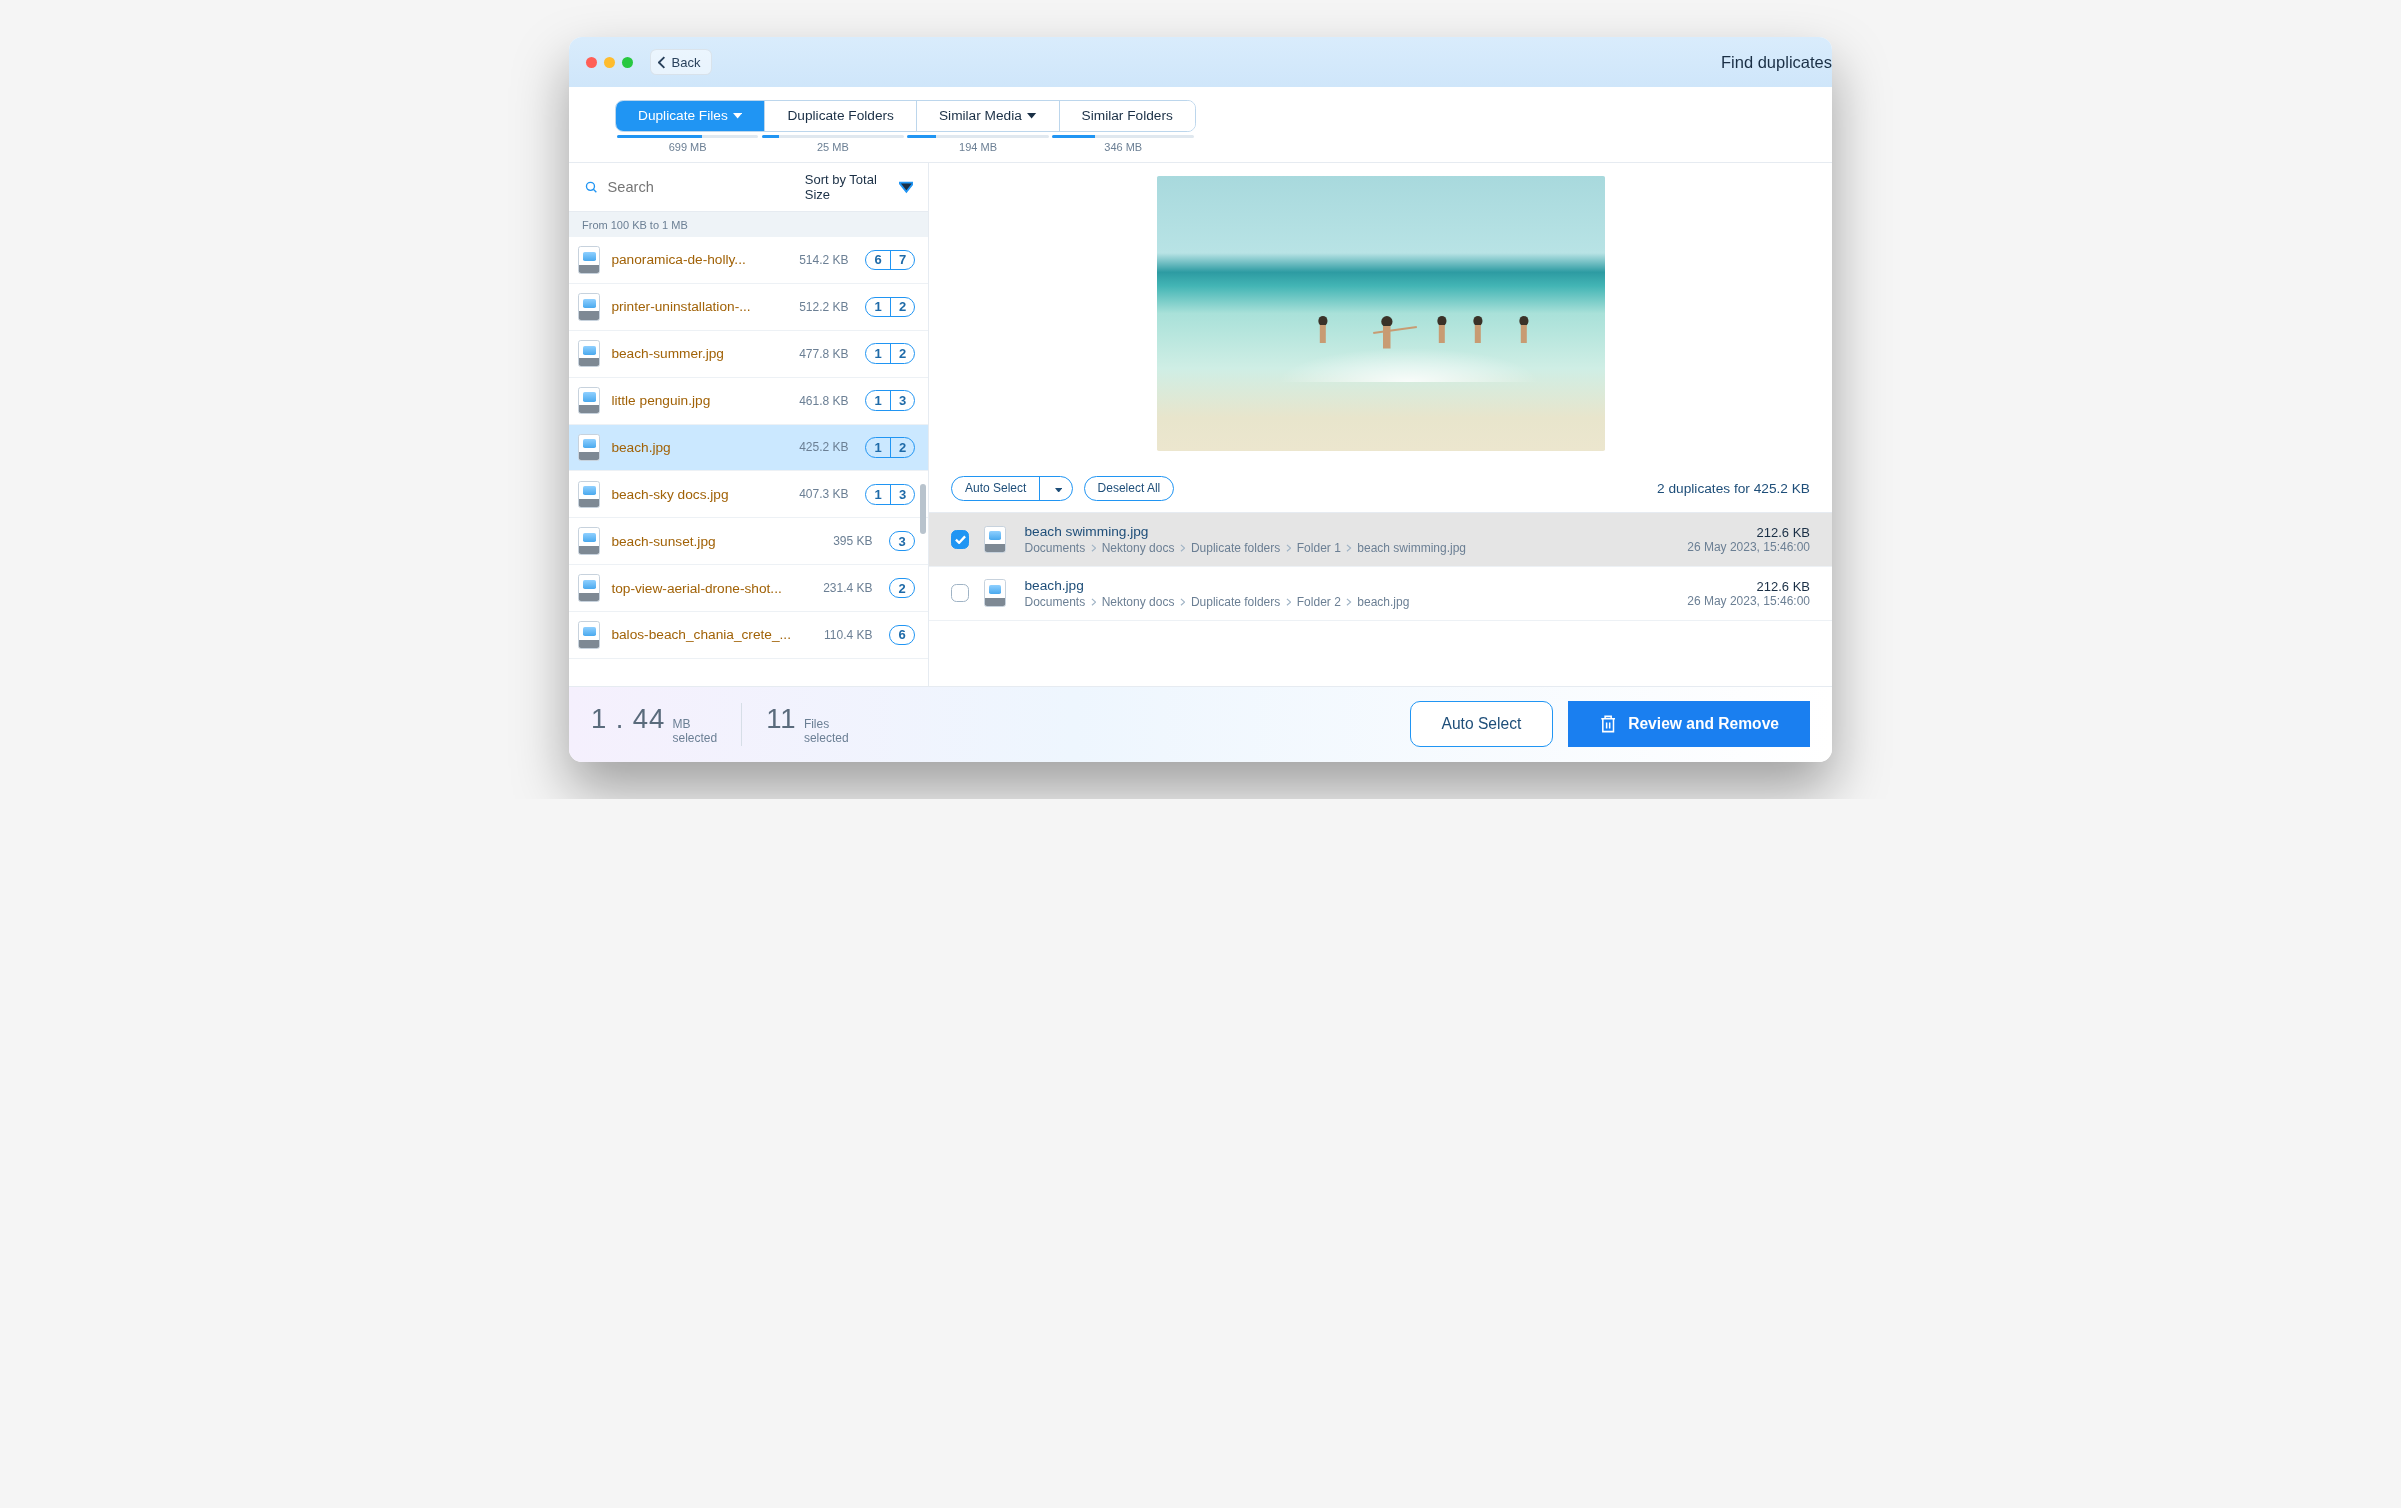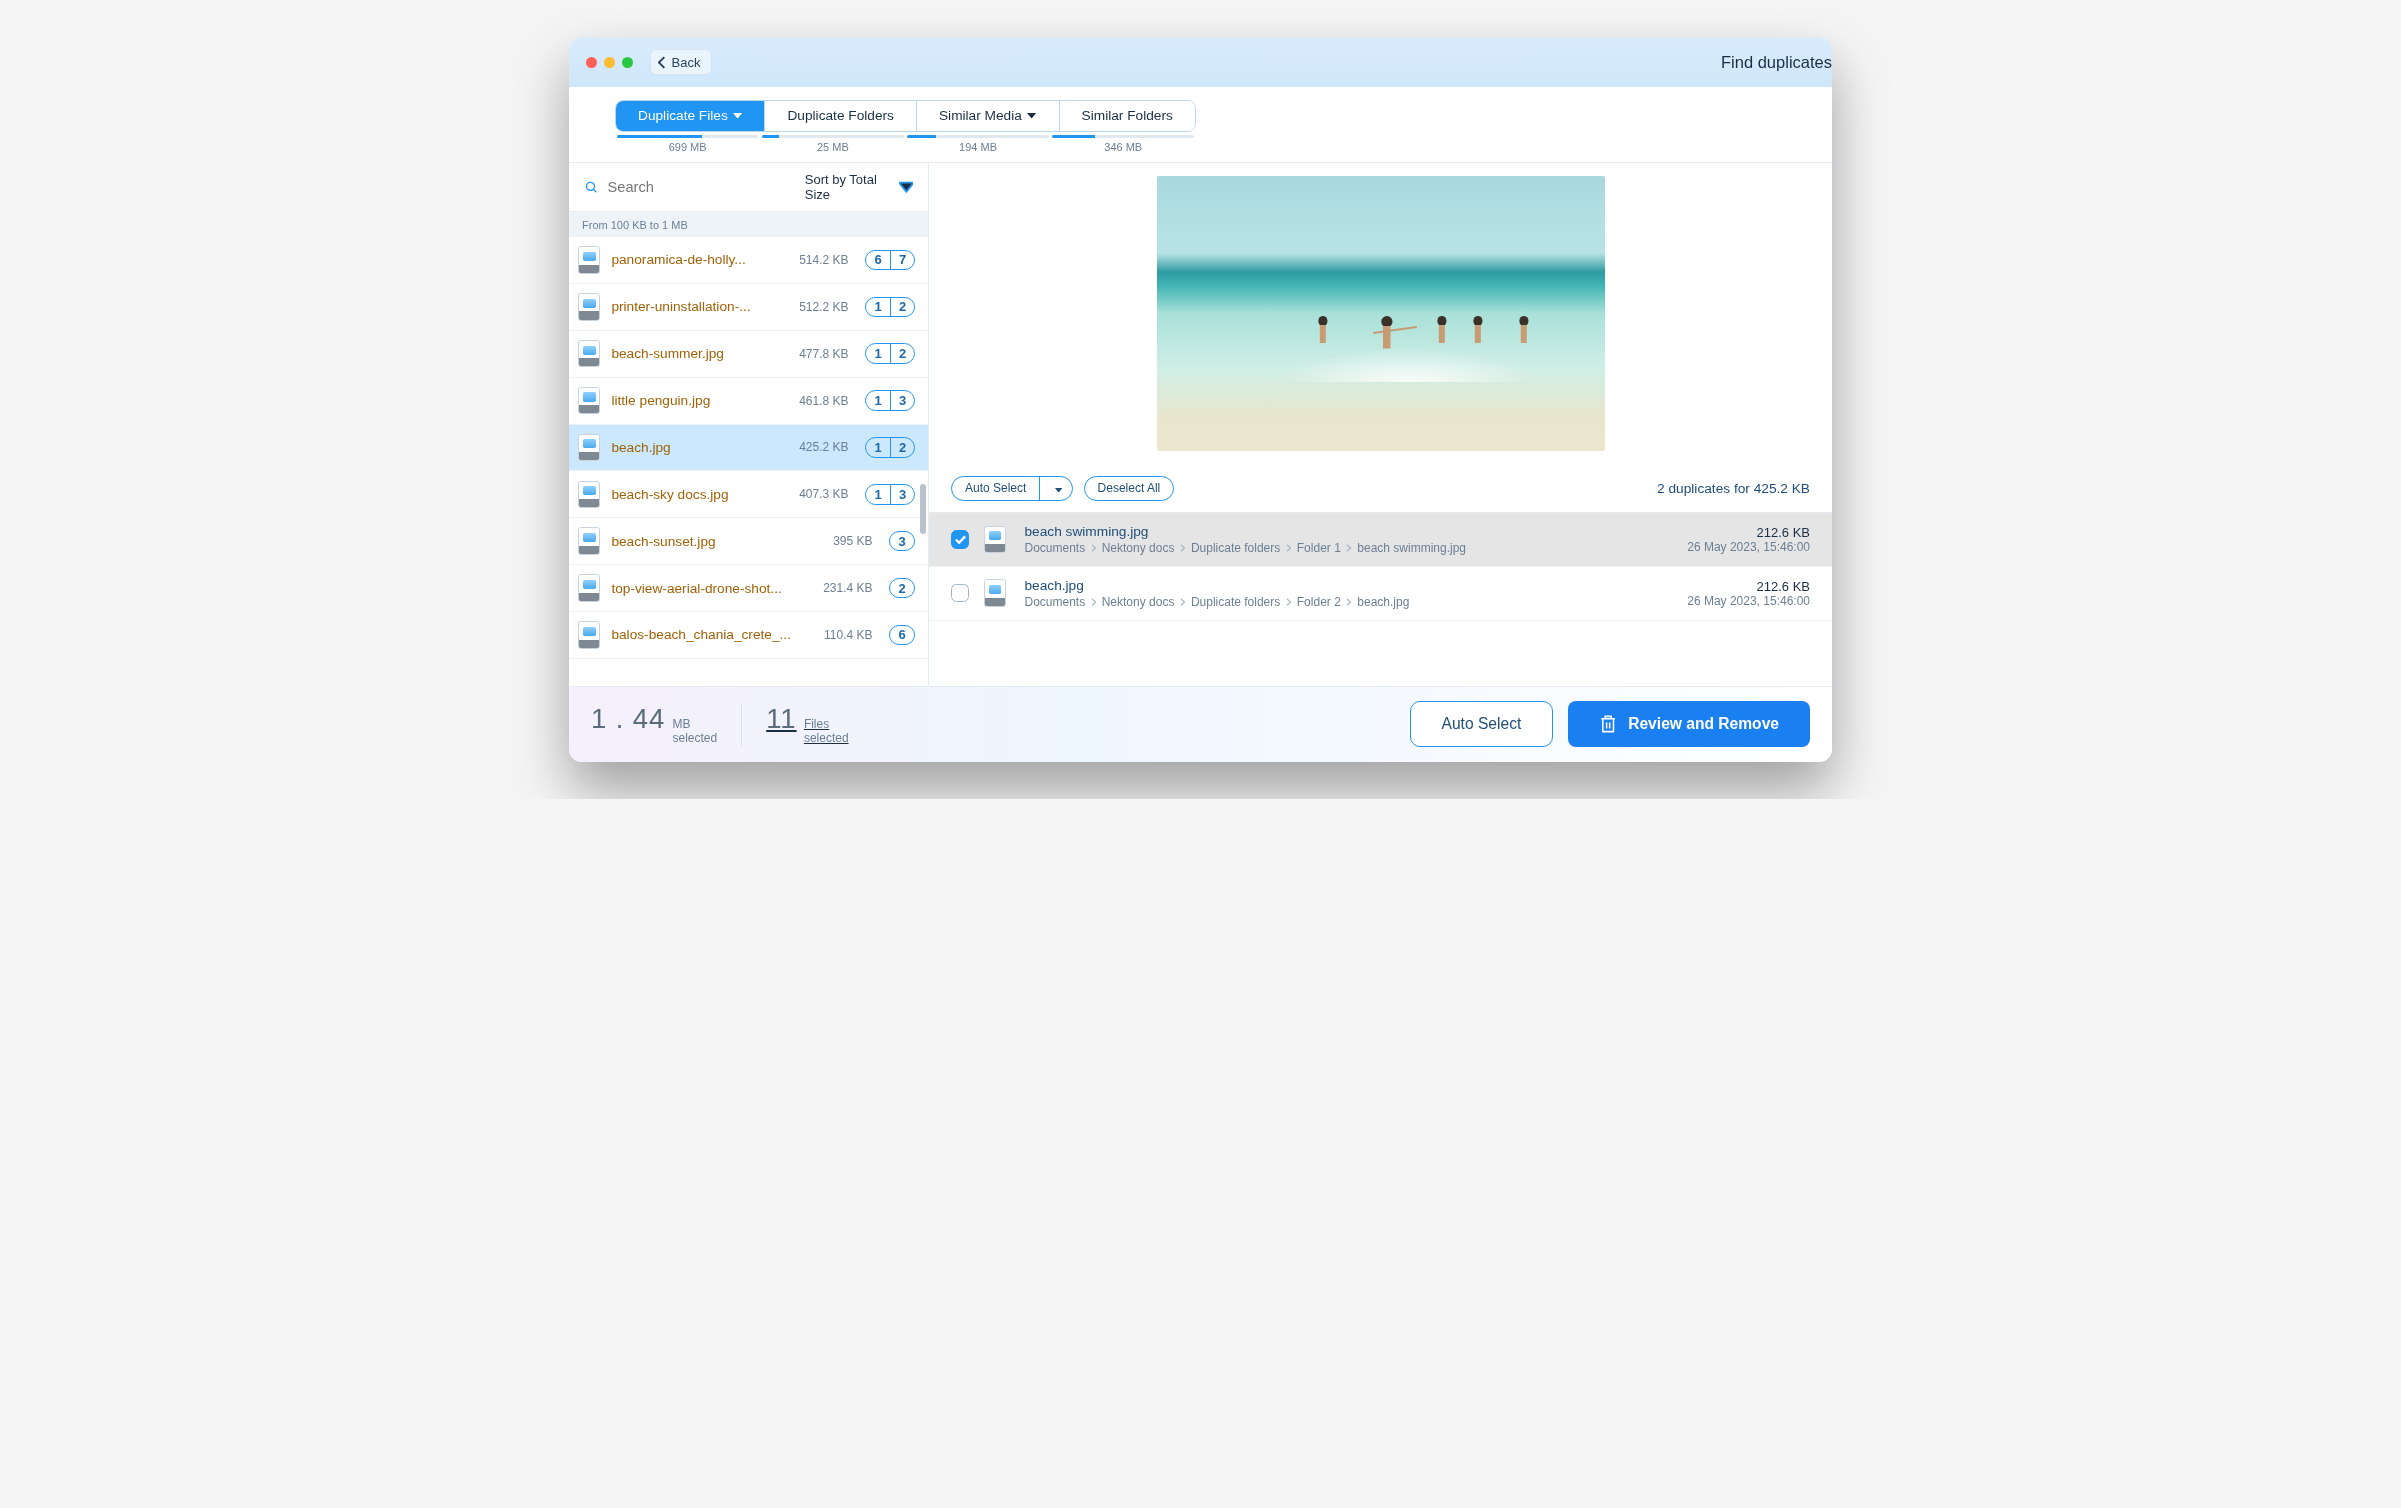--- a/index.html
+++ b/index.html
@@ -156,26 +156,26 @@
 .dinfo { flex:1; }
 .dname { font-size:13.7px; color:#1e4e79; margin-bottom:1.8px; }
 .dpath { font-size:12px; color:#6b7f94; display:flex; align-items:center; gap:5.5px; flex-wrap:wrap; }
 .dpath svg{ width:5.5px; height:8.2px; stroke:#9fb3c5; }
 .dright { text-align:right; }
 .dsize { font-size:13px; color:#1a2f45; }
 .ddate { font-size:12px; color:#6b7f94; }
 .footer { display:flex; align-items:center; padding:14.6px 22px; border-top:0.9px solid #e6ebf1; background:linear-gradient(90deg,#f5f0fd 0%, #eef6fe 40%, #fff 100%); }
 .stat { display:flex; align-items:baseline; gap:7.3px; padding:0 24px; }
 .stat:first-child{ padding-left:0; }
-.stat + .stat { border-left:0.9px solid #d6dee7;text-decoration:underline; }
+.stat + .stat { border-left:0.9px solid #d6dee7; }
 .stat .num { font-size:27.5px; color:#5a6b7c; letter-spacing:0.9px; }
 .stat .lbl { font-size:12px; color:#6b7f94; line-height:1.15; }
 .footer .spacer{flex:1;}
 .big-outline { border:0.9px solid #2095f3; color:#1e4e79; background:#fff; font-size:15.6px; padding:13px 31px; border-radius:10px; }
-.big-primary { background:#1a7ff0; color:#fff; font-size:15.6px; font-weight:600; padding:13px 31px; border-radius:8px; display:flex; align-items:center; gap:11px; margin-left:14.6px; border:none; }
+.big-primary { background:#1a7ff0; color:#fff; font-size:15.6px; font-weight:600; padding:13px 31px; border-radius:0; display:flex; align-items:center; gap:11px; margin-left:14.6px; border:none; }
 .big-primary svg{ width:18.3px; height:20px; stroke:#fff; fill:none; stroke-width:2; }
 </style>
 </head>
 <body>
 
 <div class="window">
   <div class="titlebar">
     <div class="traffic">
       <div class="dot r"></div>
       <div class="dot y"></div>

